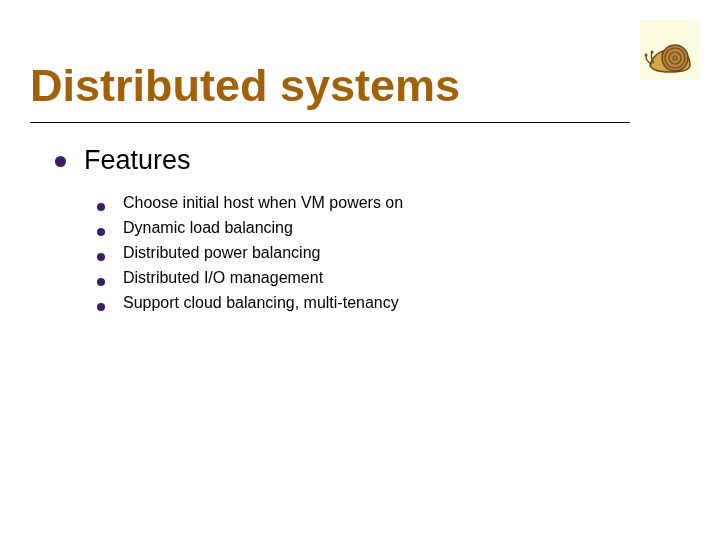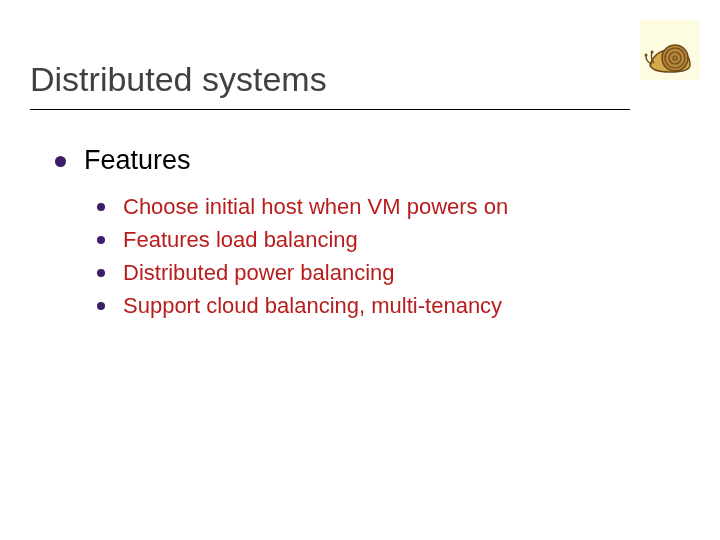--- a/index.html
+++ b/index.html
@@ -14,23 +14,23 @@
   }
   .title-area {
     position: absolute;
     top: 60px;
     left: 30px;
     right: 90px;
     border-bottom: 1px solid #000;
     padding-bottom: 10px;
   }
   .title-text {
-    font-size: 34px;
-    font-weight: normal;
-    color: #404040;
+    font-size: 45px;
+    font-weight: bold;
+    color: #a16207;
     letter-spacing: 0px;
   }
   .logo {
     position: absolute;
     top: 20px;
     right: 20px;
     width: 60px;
     height: 60px;
   }
   .content {
@@ -69,22 +69,22 @@
   .lvl2 .bullet {
     width: 8px;
     height: 8px;
     background: #3b1e66;
     border-radius: 50%;
     margin-top: 9px;
     margin-right: 18px;
     flex-shrink: 0;
   }
   .lvl2 .text {
-    font-size: 22px;
-    color: #b91c1c;
+    font-size: 16px;
+    color: #000000;
     text-align: center;
   }
 </style>
 </head>
 <body>
 
 <div class="logo">
   <svg viewBox="0 0 60 60">
     <rect x="0" y="0" width="60" height="60" fill="#fefce0" stroke="none"></rect>
     <path d="M10 45 Q15 30 30 30 Q50 30 50 45 Q50 52 30 52 Q12 52 10 45 Z" fill="#d4a84b" stroke="#6b4a1a" stroke-width="1.5"></path>
@@ -105,24 +105,28 @@
     <div class="bullet"></div>
     <div class="text">Features</div>
   </div>
   <div class="lvl2-list">
     <div class="lvl2">
       <div class="bullet"></div>
       <div class="text">Choose initial host when VM powers on</div>
     </div>
     <div class="lvl2">
       <div class="bullet"></div>
-      <div class="text">Features load balancing</div>
+      <div class="text">Dynamic load balancing</div>
     </div>
     <div class="lvl2">
       <div class="bullet"></div>
       <div class="text">Distributed power balancing</div>
+    </div>
+    <div class="lvl2">
+      <div class="bullet"></div>
+      <div class="text">Distributed I/O management</div>
     </div>
     <div class="lvl2">
       <div class="bullet"></div>
       <div class="text">Support cloud balancing, multi-tenancy</div>
     </div>
   </div>
 </div>
 
 </body></html>

